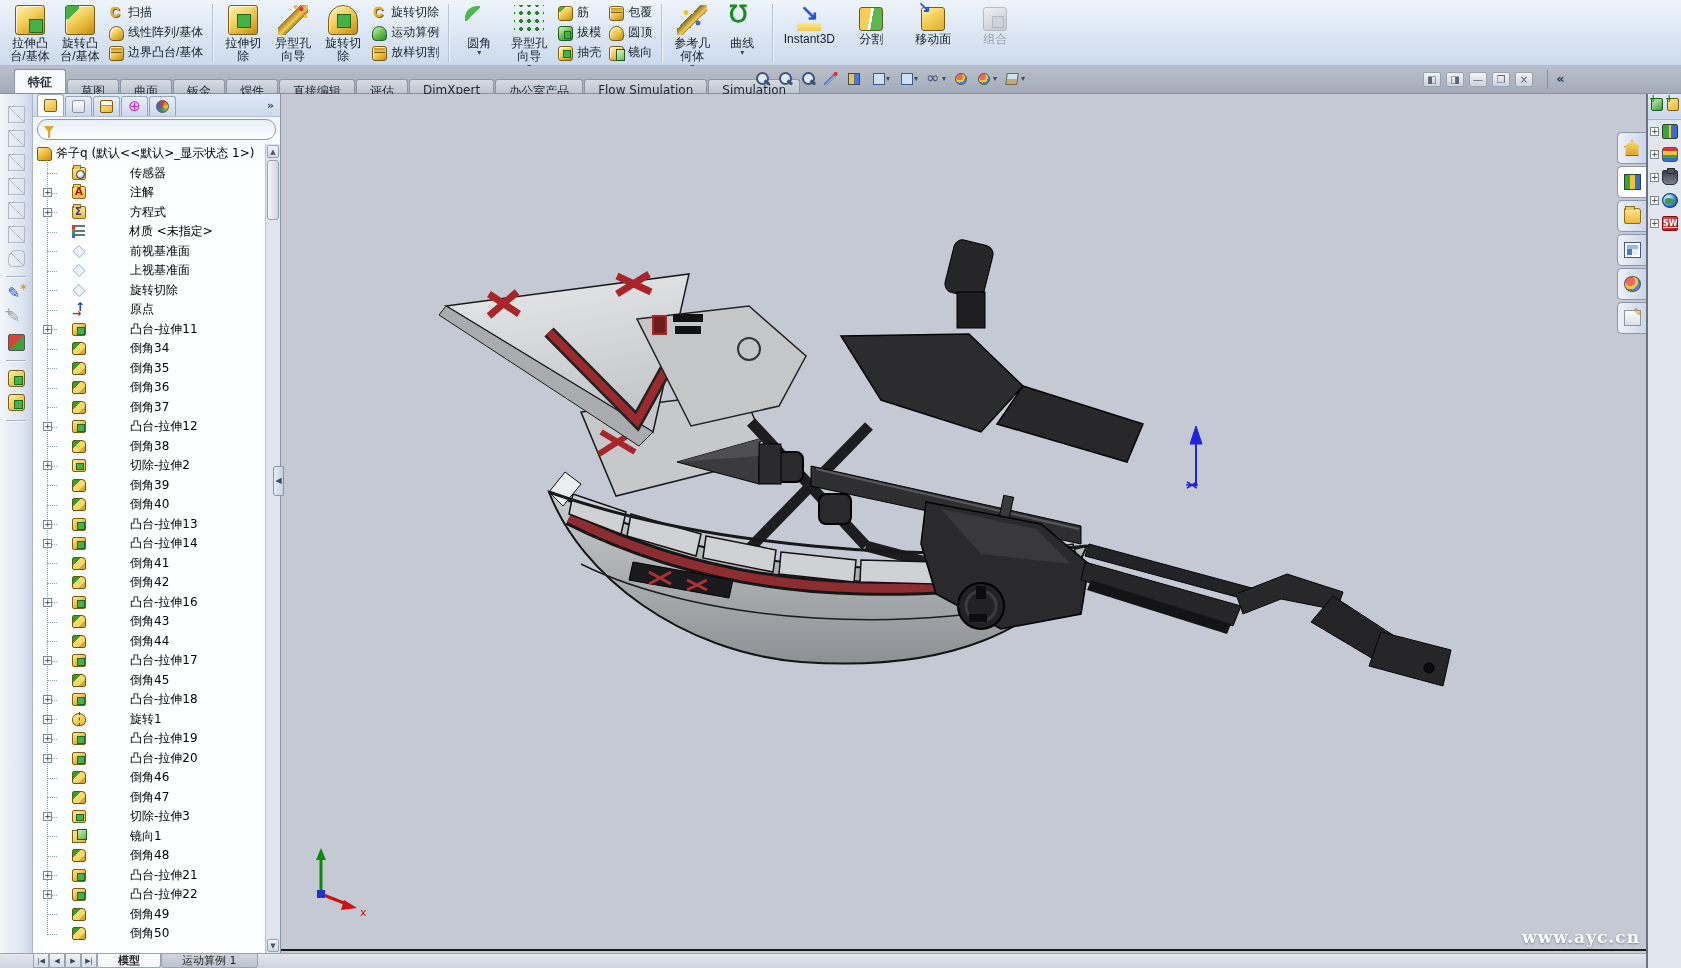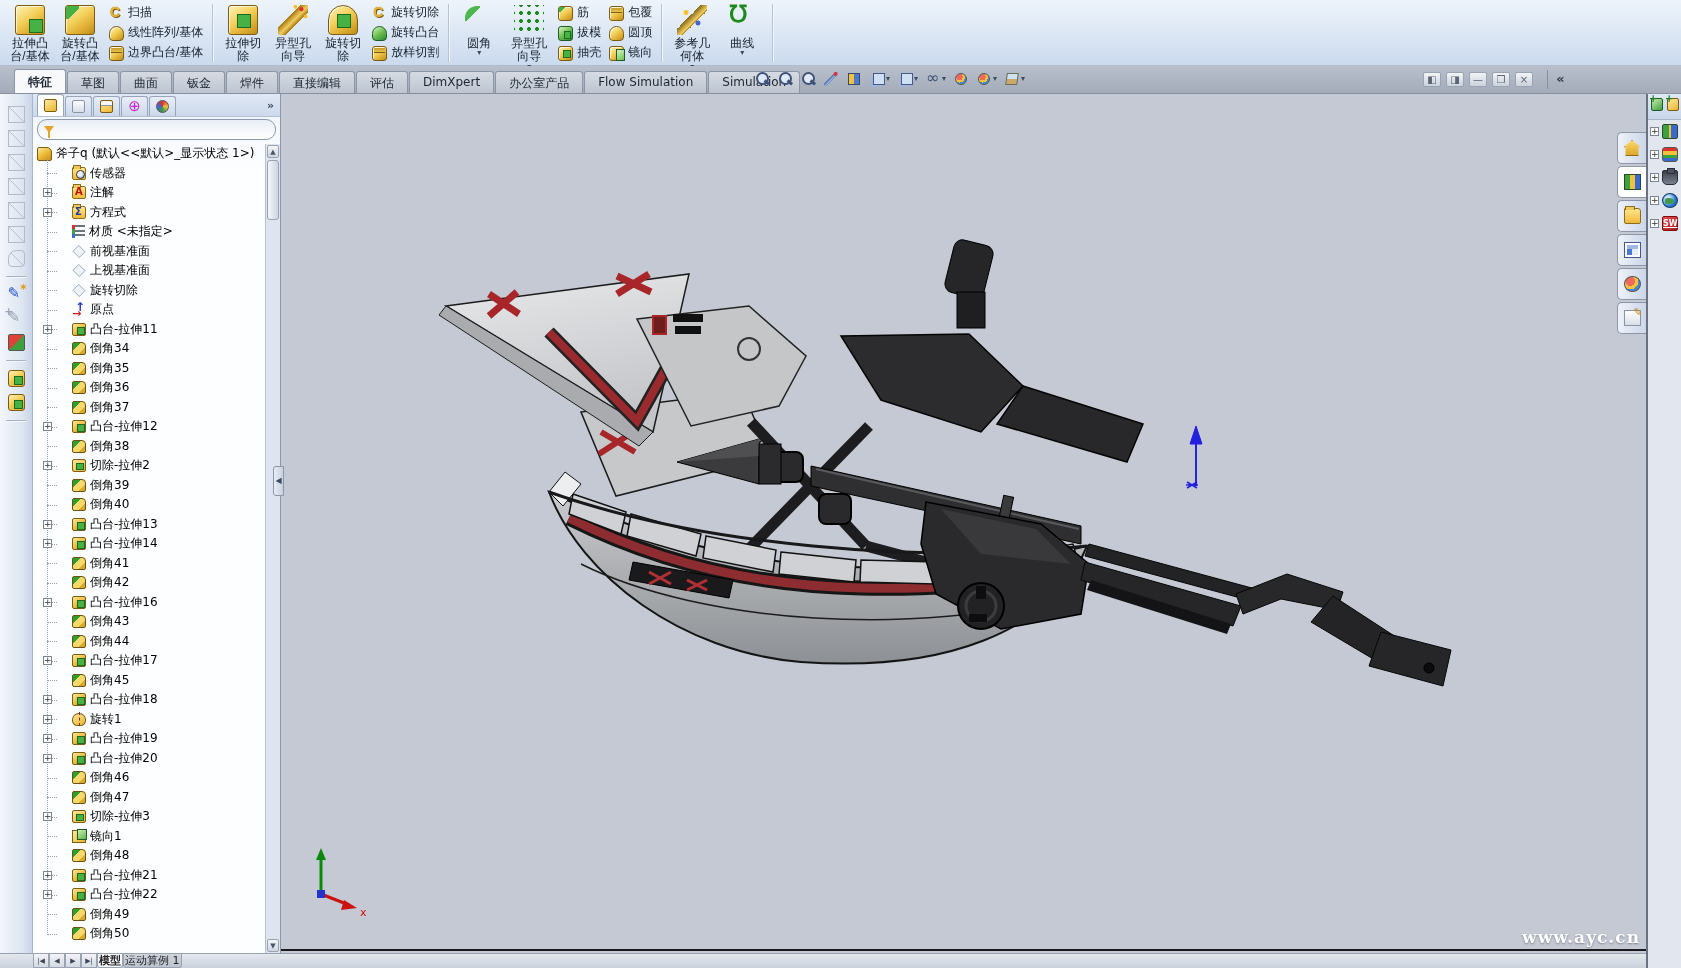--- a/index.html
+++ b/index.html
@@ -71,21 +71,21 @@
   .ri.movef::before { content:"↘"; position:absolute; left:-4px; top:-9px; font-size:15px; font-weight:bold; color:#2a55d6; }
   .ri.comb { background:linear-gradient(145deg,#f2f2f2,#c9c9c9 55%,#a8a8a8); border:1px solid #8a8a8a; border-radius:3px; }
   .ri.comb::after { content:""; position:absolute; right:2px; bottom:2px; width:45%; height:45%; background:#bdbdbd; border:1px solid #8a8a8a; }
   .ri.mirr::after { content:""; position:absolute; right:-2px; bottom:-1px; width:55%; height:70%;
     background:linear-gradient(145deg,#d9f4c6,#6fc052); border:1px solid #1d5c22; }
 
   
   .tabbar { height:28px; position:relative; background:linear-gradient(#b9c0cc,#a3abb9);
     border-bottom:1px solid #87909f; display:flex; align-items:flex-end; }
   .ctabs { display:flex; align-items:flex-end; height:24px; margin-left:14px; }
-  .ctab { height:22px; padding:3px 13px 0; margin-right:1px; font-size:12px; white-space:nowrap;
+  .ctab { height:14px; padding:3px 13px 0; margin-right:1px; font-size:12px; white-space:nowrap;
     background:linear-gradient(#d6dbe3,#bec5d0); border:1px solid #8d96a6; border-bottom:none;
     border-radius:3px 3px 0 0; color:#1c2632; cursor:default; }
   .ctab.active { background:#f7f9fb; font-weight:bold; height:24px; padding-top:4px; }
   .hud { position:absolute; left:752px; top:4px; display:flex; align-items:center; gap:3px; }
   .hudbtn { display:flex; align-items:center; gap:1px; padding:1px 2px; border-radius:2px; cursor:default; }
   .hic { width:16px; height:16px; position:relative; display:inline-block; }
   .h-mag::before { content:""; position:absolute; left:2px; top:1px; width:9px; height:9px;
     border:2px solid #3f5277; border-radius:50%; background:#dfe9f7; }
   .h-mag::after { content:""; position:absolute; left:10px; top:10px; width:6px; height:2.5px;
     background:#3f5277; transform:rotate(40deg); }
@@ -149,21 +149,21 @@
   .funnel { width:0; height:0; border-left:5px solid rgba(0,0,0,0); border-right:5px solid rgba(0,0,0,0);
     border-top:7px solid #e0a62a; position:relative; }
   .funnel::after { content:""; position:absolute; left:-1px; top:-2px; width:2px; height:7px; background:#e0a62a; }
   .tp-filter input { flex:1; border:none; outline:none; background:transparent; font-size:11px; margin-left:5px; }
   .tree { position:absolute; top:50px; bottom:0; left:0; right:15px; overflow:hidden; padding-left:2px; }
   .trow { height:19.5px; display:flex; align-items:center; white-space:nowrap; cursor:default; position:relative; }
   .trow .lbl { margin-left:4px; color:#000; }
   .trow.root { font-weight:normal; }
   .tree .kids { position:relative; margin-left:9px; }
   .tree .kids::before { content:""; position:absolute; left:3px; top:-6px; bottom:9px; border-left:1px dotted #94a0ae; }
-  .kids .trow { padding-left:14px; }
+  .kids .trow { padding-left:14px;gap:40px; }
   .kids .trow::before { content:""; position:absolute; left:3px; top:50%; width:10px; border-top:1px dotted #94a0ae; }
   .plusbox { width:9px; height:9px; border:1px solid #7a8694; background:#fff; position:absolute; left:-1px;
     font-size:9px; line-height:7px; text-align:center; color:#333; z-index:1; }
   .ticon { width:14px; height:13px; position:relative; flex:none; margin-left:14px; }
   .trow.root .ticon { margin-left:2px; width:15px; height:14px; }
   .t-part { background:linear-gradient(145deg,#ffe89a,#eab62f 55%,#cc8f1a); border:1px solid #7a5c12; border-radius:2px 5px 2px 2px; }
   .t-boss { background:linear-gradient(145deg,#ffe89a,#eab62f 60%,#cc8f1a); border:1px solid #7a5c12; border-radius:2px; }
   .t-boss::after { content:""; position:absolute; right:0; bottom:0; width:6px; height:6px; background:#46b246; border:1px solid #1c6b1c; }
   .t-cut { background:linear-gradient(145deg,#ffe89a,#eab62f); border:1px solid #7a5c12; border-radius:2px; }
   .t-cut::after { content:""; position:absolute; left:3px; top:3px; width:6px; height:5px; background:#46b246; border:1px solid #1c6b1c; }
@@ -234,21 +234,21 @@
   .tti-ball { border-radius:50%; background:radial-gradient(circle at 35% 30%,#ef6a5a 0 34%,#f2c23c 34% 58%,#4a8ad0 58% 78%,#3f9a4a 78%); border:1px solid #555; }
   .tti-props { background:linear-gradient(#fefefe,#d8dee8); border:1px solid #8a94a4; }
   .tti-props::after { content:"✎"; position:absolute; right:-3px; top:-5px; font-size:11px; color:#c08a20; }
 
   
   .bottombar { height:15px; background:linear-gradient(#e3e7ee,#ccd2dc); border-top:1px solid #9aa3b2;
     display:flex; align-items:stretch; padding-left:33px; font-size:11px; }
   .bnav { display:flex; }
   .bnav span { width:16px; text-align:center; font-size:7px; line-height:14px; color:#3a4658;
     background:linear-gradient(#f2f4f7,#d4dae3); border:1px solid #9aa3b2; border-top:none; cursor:default; }
-  .btab { padding:0 1px; line-height:14px; border:1px solid #9aa3b2; border-top:none; border-radius:0 0 3px 3px;
+  .btab { padding:0 20px; line-height:14px; border:1px solid #9aa3b2; border-top:none; border-radius:0 0 3px 3px;
     background:linear-gradient(#cfd5de,#bdc4cf); color:#222; cursor:default; white-space:nowrap; }
   .btab.active { background:#f7f9fb; font-weight:bold; }
 </style>
 </head>
 <body>
 
 <div class="ribbon">
     <div class="rgroup">
       <button class="rbtn big">
         <span class="ri big g a-br"></span>
@@ -287,21 +287,21 @@
         <span class="ri big g a-c loft"></span>
         <span class="rlabel">旋转切除</span>
       </button>
       <div class="rstack">
         <button class="rbtn sm">
           <span class="ri sm gr sweepc"></span>
           <span class="rlabel">旋转切除</span>
         </button>
         <button class="rbtn sm">
           <span class="ri sm gr loft"></span>
-          <span class="rlabel">旋转凸台</span>
+          <span class="rlabel">运动算例</span>
         </button>
         <button class="rbtn sm">
           <span class="ri sm g bound"></span>
           <span class="rlabel">放样切割</span>
         </button>
       </div>
     </div>
     <div class="rsep"></div>
     <div class="rgroup">
       <button class="rbtn big">
@@ -350,20 +350,38 @@
         <span class="rlabel">参考几何体</span>
         <span class="caret">▾</span>
       </button>
       <button class="rbtn big">
         <span class="ri big curve"></span>
         <span class="rlabel">曲线</span>
         <span class="caret">▾</span>
       </button>
     </div>
     <div class="rsep"></div>
+    <div class="rgroup">
+      <button class="rbtn med">
+        <span class="ri med inst"></span>
+        <span class="rlabel">Instant3D</span>
+      </button>
+      <button class="rbtn med">
+        <span class="ri med split"></span>
+        <span class="rlabel">分割</span>
+      </button>
+      <button class="rbtn med">
+        <span class="ri med movef"></span>
+        <span class="rlabel">移动面</span>
+      </button>
+      <button class="rbtn med disabled">
+        <span class="ri med comb"></span>
+        <span class="rlabel">组合</span>
+      </button>
+    </div>
   </div>
 
 <div class="tabbar">
   <div class="ctabs">
       <div class="ctab active">特征</div>
       <div class="ctab">草图</div>
       <div class="ctab">曲面</div>
       <div class="ctab">钣金</div>
       <div class="ctab">焊件</div>
       <div class="ctab">直接编辑</div>

